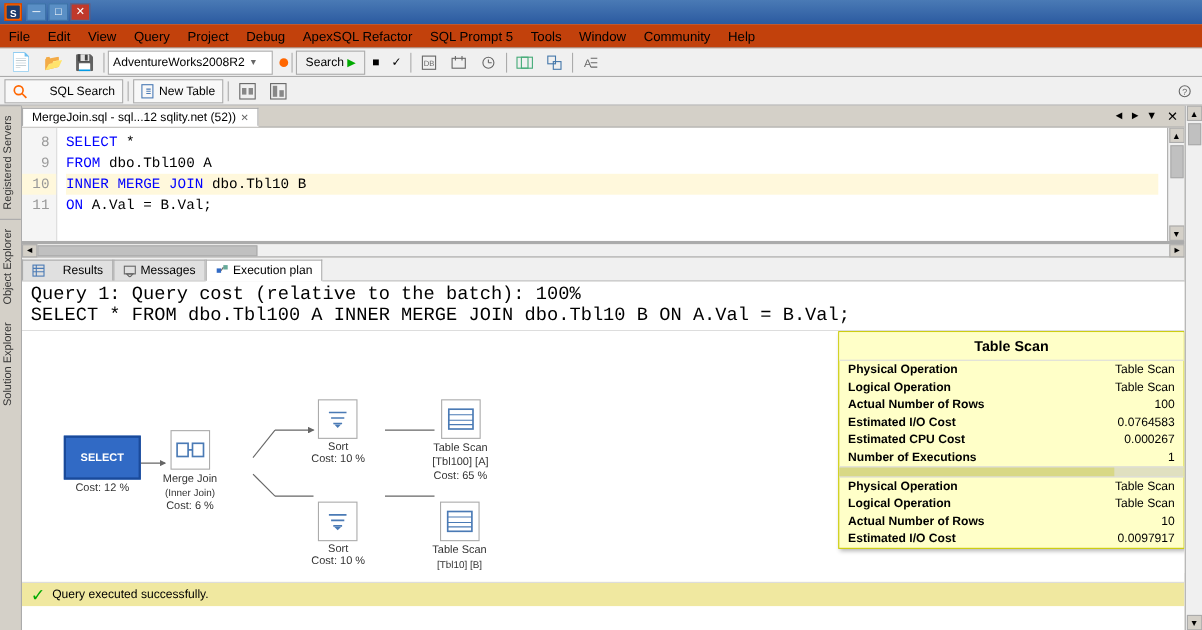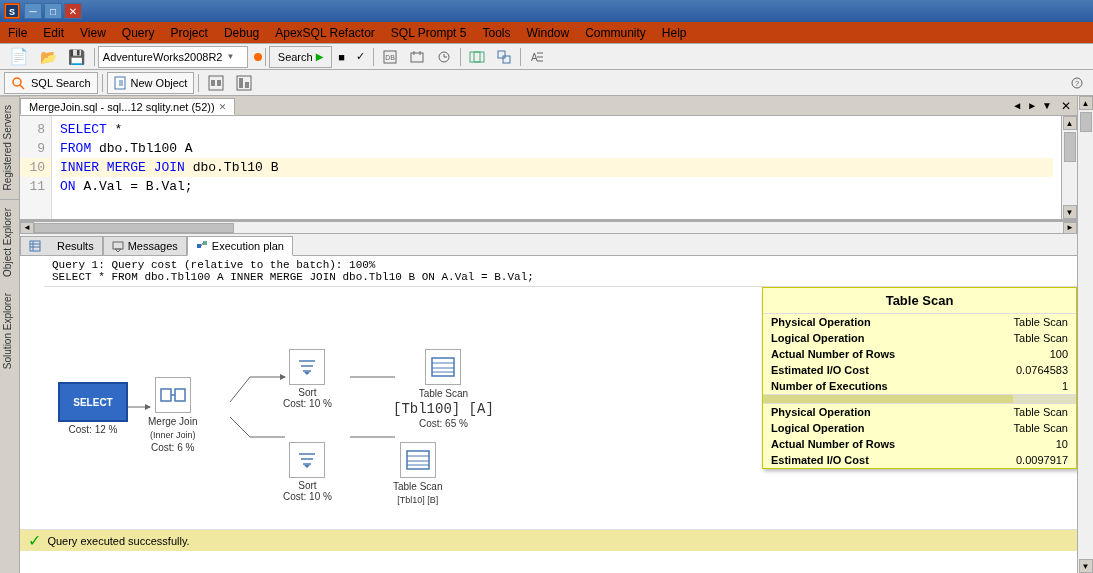--- a/index.html
+++ b/index.html
@@ -120,36 +120,36 @@
     <svg width="16" height="16" viewBox="0 0 16 16">
         <text x="2" y="12" font-size="10" fill="#666">A</text>
         <line x1="8" y1="4" x2="14" y2="4" stroke="#666"></line>
         <line x1="8" y1="8" x2="14" y2="8" stroke="#666"></line>
         <line x1="8" y1="12" x2="14" y2="12" stroke="#666"></line>
       </svg>
   </div>
 </div>
 
 <div class="sql-search-toolbar">
-  <div class="toolbar-btn" style="border:1px solid #ababab; background:#f8f8f8; padding: 0 6px; gap:6px; display:flex; align-items:center;">
+  <div class="toolbar-btn" style="border:1px solid #ababab; background:#f8f8f8; padding: 0 6px; gap:20px; display:flex; align-items:center;">
     <svg width="14" height="14" viewBox="0 0 14 14">
       <circle cx="6" cy="6" r="4" fill="none" stroke="#ff6600" stroke-width="1.5"></circle>
       <line x1="9" y1="9" x2="13" y2="13" stroke="#ff6600" stroke-width="1.5"></line>
     </svg>
     <span>SQL Search</span>
   </div>
   <div class="toolbar-separator"></div>
   <div class="toolbar-btn" style="border:1px solid #ababab; background:#f8f8f8; padding: 0 6px; gap:3px; display:flex; align-items:center;">
     <svg width="14" height="14" viewBox="0 0 14 14">
       <rect x="1" y="1" width="10" height="12" fill="none" stroke="#4a7ab5" stroke-width="1"></rect>
       <line x1="5" y1="5" x2="9" y2="5" stroke="#4a7ab5"></line>
       <line x1="5" y1="7" x2="9" y2="7" stroke="#4a7ab5"></line>
       <line x1="5" y1="9" x2="9" y2="9" stroke="#4a7ab5"></line>
     </svg>
-    <span>New Object</span>
+    <span>New Table</span>
   </div>
   <div class="toolbar-separator"></div>
 
   <div class="toolbar-btn">
     <svg width="16" height="16" viewBox="0 0 16 16">
         <rect x="1" y="1" width="14" height="14" fill="none" stroke="#666" stroke-width="1"></rect>
         <rect x="3" y="5" width="4" height="6" fill="#888"></rect>
         <rect x="9" y="5" width="4" height="6" fill="#888"></rect>
       </svg>
   </div>
@@ -250,21 +250,21 @@
             <rect x="1" y="4" width="4" height="4" fill="#316ac5"></rect>
             <rect x="7" y="1" width="4" height="4" fill="#6a9" stroke="none"></rect>
             <line x1="5" y1="6" x2="7" y2="3" stroke="#666" stroke-width="1"></line>
           </svg>
           <span>Execution plan</span>
         </div>
       </div>
 
       <div style="flex:1; background:white; position:relative; overflow:hidden;">
 
-        <div style="background:white; padding:3px 8px; font-size:11px; color:#000; border-bottom:1px solid #ddd; font-family:'Courier New',monospace;margin-left:24px;">
+        <div style="background:white; padding:3px 8px; font-size:17px; color:#000; border-bottom:1px solid #ddd; font-family:'Courier New',monospace;">
           <div>Query 1: Query cost (relative to the batch): 100%</div>
           <div>SELECT * FROM dbo.Tbl100 A INNER MERGE JOIN dbo.Tbl10 B ON A.Val = B.Val;</div>
         </div>
 
         <div style="position:relative; height:220px; background:white; overflow:hidden;">
 
           <svg style="position:absolute; top:0; left:0; width:500px; height:220px; pointer-events:none;">
 
             <line x1="108" y1="120" x2="130" y2="120" stroke="#666" stroke-width="1" marker-end="url(#arrow)"></line>
 
@@ -331,21 +331,21 @@
 
           <div style="position:absolute; left:373px; top:62px; display:flex; flex-direction:column; align-items:center;">
             <div style="width:36px; height:36px; border:1px solid #ababab; background:white; display:flex; align-items:center; justify-content:center;">
               <svg width="28" height="28" viewBox="0 0 28 28">
                   <rect x="3" y="5" width="22" height="18" fill="none" stroke="#4a7ab5" stroke-width="1.5"></rect>
                   <line x1="3" y1="10" x2="25" y2="10" stroke="#4a7ab5" stroke-width="1"></line>
                   <line x1="3" y1="15" x2="25" y2="15" stroke="#4a7ab5" stroke-width="1"></line>
                   <line x1="3" y1="19" x2="25" y2="19" stroke="#4a7ab5" stroke-width="1"></line>
                 </svg>
             </div>
-            <div style="font-size:10px; color:#333; text-align:center; margin-top:2px; line-height:1.3;">Table Scan<br><span style="font-size:14px;font-family:Liberation Mono, monospace;">[Tbl100] [A]</span></div>
+            <div style="font-size:10px; color:#333; text-align:center; margin-top:2px; line-height:1.3;">Table Scan<br><span style="font-size:10px;">[Tbl100] [A]</span></div>
             <div style="font-size:10px; color:#333;">Cost: 65 %</div>
           </div>
 
           <div style="position:absolute; left:373px; top:155px; display:flex; flex-direction:column; align-items:center;">
             <div style="width:36px; height:36px; border:1px solid #ababab; background:white; display:flex; align-items:center; justify-content:center;">
               <svg width="28" height="28" viewBox="0 0 28 28">
                   <rect x="3" y="5" width="22" height="18" fill="none" stroke="#4a7ab5" stroke-width="1.5"></rect>
                   <line x1="3" y1="10" x2="25" y2="10" stroke="#4a7ab5" stroke-width="1"></line>
                   <line x1="3" y1="15" x2="25" y2="15" stroke="#4a7ab5" stroke-width="1"></line>
                   <line x1="3" y1="19" x2="25" y2="19" stroke="#4a7ab5" stroke-width="1"></line>
@@ -370,20 +370,24 @@
               </tr>
               <tr>
                 <td style="padding:2px 8px; font-size:11px; font-weight:bold;">Actual Number of Rows</td>
                 <td style="padding:2px 8px; font-size:11px; text-align:right;">100</td>
               </tr>
               <tr>
                 <td style="padding:2px 8px; font-size:11px; font-weight:bold;">Estimated I/O Cost</td>
                 <td style="padding:2px 8px; font-size:11px; text-align:right;">0.0764583</td>
               </tr>
               <tr>
+                <td style="padding:2px 8px; font-size:11px; font-weight:bold;">Estimated CPU Cost</td>
+                <td style="padding:2px 8px; font-size:11px; text-align:right;">0.000267</td>
+              </tr>
+              <tr>
                 <td style="padding:2px 8px; font-size:11px; font-weight:bold;">Number of Executions</td>
                 <td style="padding:2px 8px; font-size:11px; text-align:right;">1</td>
               </tr>
             </tbody>
               </table>
 
             <div style="height:10px; background:#e0e0c0; border-top:1px solid #ddd; border-bottom:1px solid #ddd; position:relative;">
               <div style="position:absolute; left:0; top:0; width:80%; height:100%; background:#c8c800; opacity:0.3;"></div>
             </div>
 

